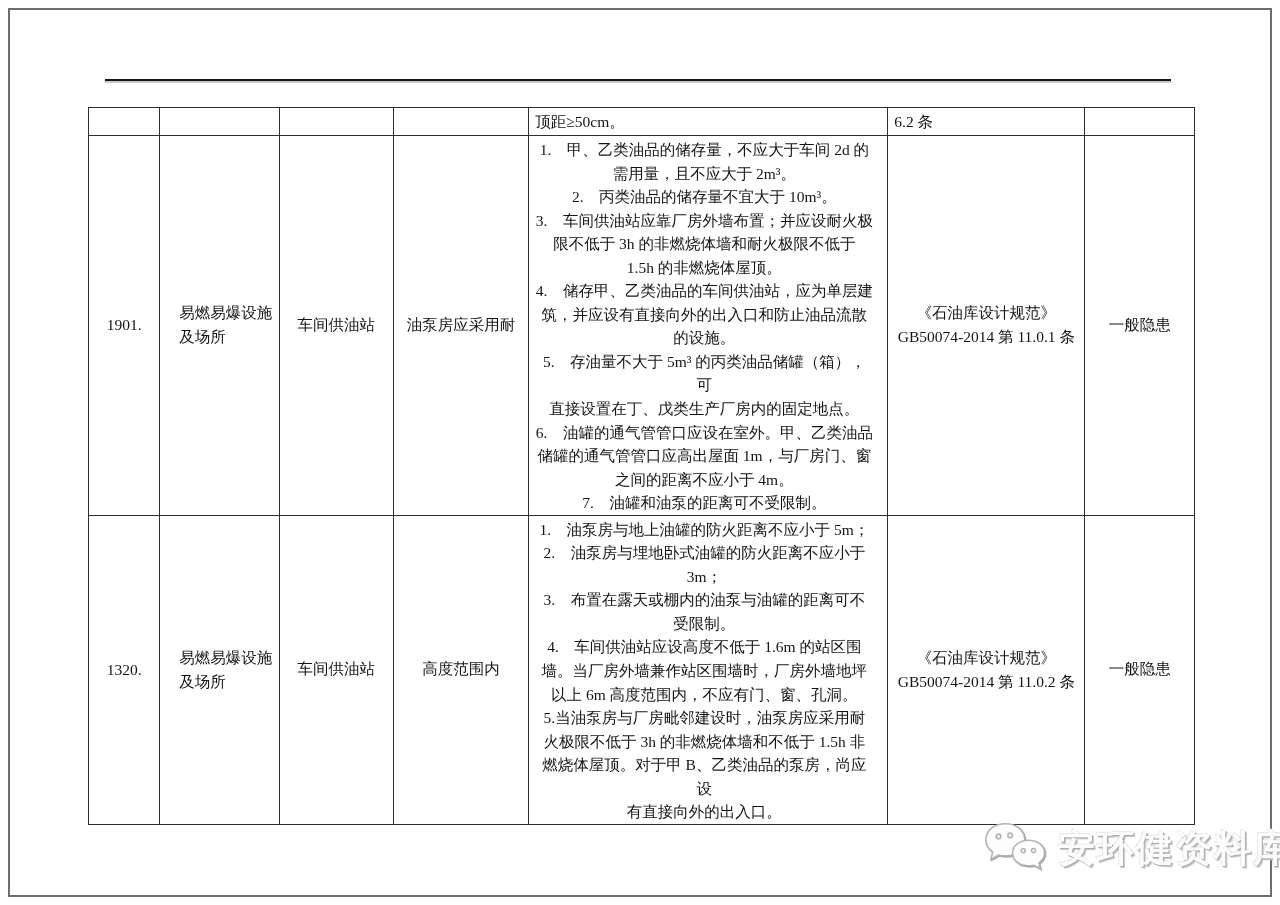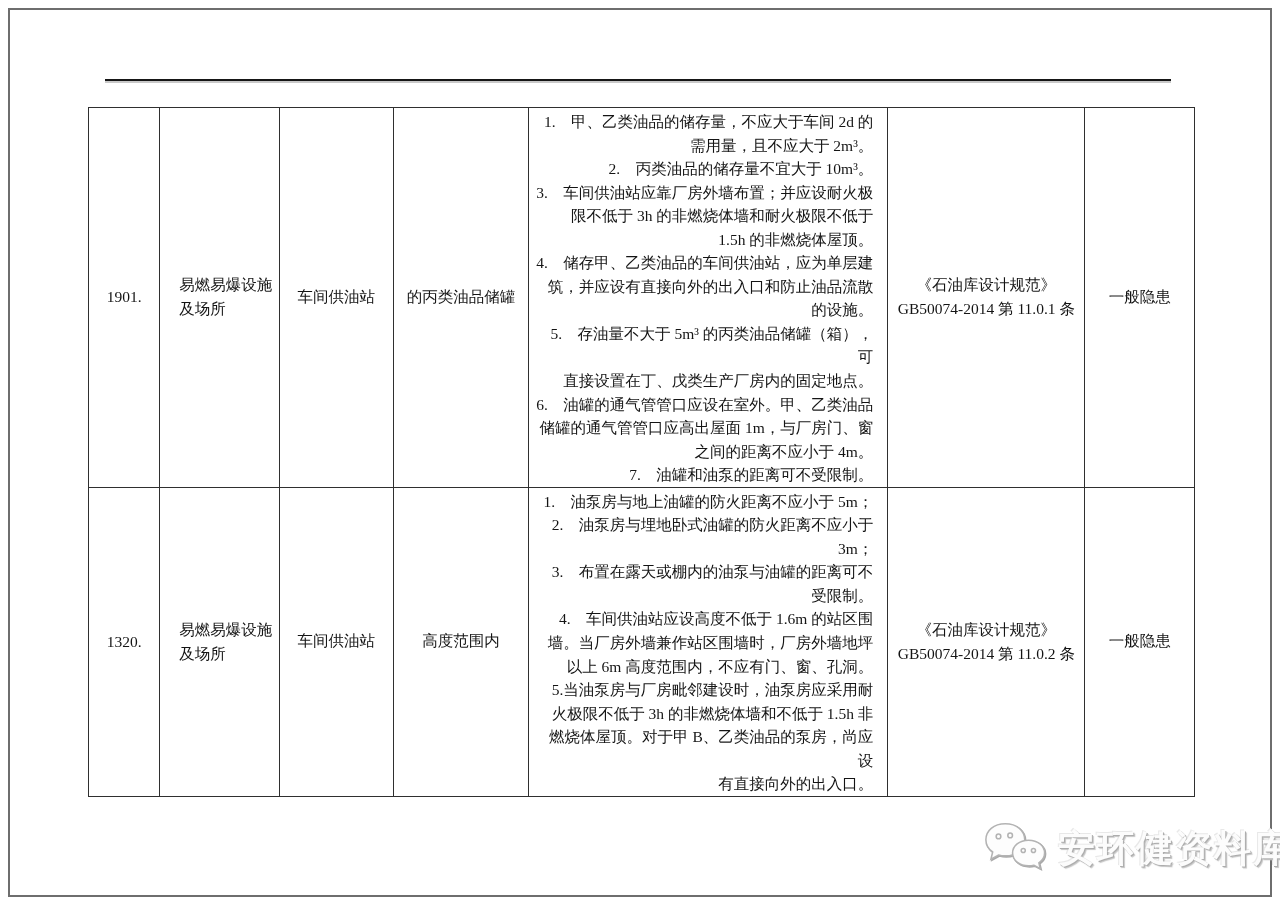--- a/index.html
+++ b/index.html
@@ -39,21 +39,21 @@
   table.doc td{
     border:1px solid #2f2f2f;
     font-size:15.5px;
     color:#141414;
     overflow:hidden;
     box-sizing:border-box;
   }
   td.c-center{text-align:center;vertical-align:middle;padding:2px 4px;}
   td.c-center .blk{display:inline-block;text-align:left;white-space:pre-line;line-height:24px;margin-left:12px;}
   td.c-desc{
-    text-align:right;vertical-align:top;
+    text-align:center;vertical-align:top;
     padding:2px 14px 0 6px;
     line-height:23.55px;
     white-space:pre-line;
   }
   td.c-ref{
     text-align:center;vertical-align:middle;
     padding:0 6px;
     line-height:24px;
     white-space:pre-line;
   }
@@ -96,27 +96,36 @@
       <col style="width:71px">
       <col style="width:119px">
       <col style="width:113px">
       <col style="width:135px">
       <col style="width:357px">
       <col style="width:196px">
       <col style="width:109px">
     </colgroup>
     <tbody>
 
+      <tr style="height:28px;">
+        <td class="c-center"></td>
+        <td class="c-center"></td>
+        <td class="c-center"></td>
+        <td class="c-center"></td>
+        <td class="c-ref-top">顶距≥50cm。</td>
+        <td class="c-ref-top">6.2 条</td>
+        <td class="c-center"></td>
+      </tr>
 
       <tr style="height:354px;">
         <td class="c-center">1901.</td>
         <td class="c-center"><span class="blk">易燃易爆设施
 及场所</span></td>
         <td class="c-center">车间供油站</td>
-        <td class="c-center">的丙类油品储罐</td>
+        <td class="c-center">油泵房应采用耐</td>
         <td class="c-desc">1.　甲、乙类油品的储存量，不应大于车间 2d 的
 需用量，且不应大于 2m³。
 2.　丙类油品的储存量不宜大于 10m³。
 3.　车间供油站应靠厂房外墙布置；并应设耐火极
 限不低于 3h 的非燃烧体墙和耐火极限不低于
 1.5h 的非燃烧体屋顶。
 4.　储存甲、乙类油品的车间供油站，应为单层建
 筑，并应设有直接向外的出入口和防止油品流散
 的设施。
 5.　存油量不大于 5m³ 的丙类油品储罐（箱），可

